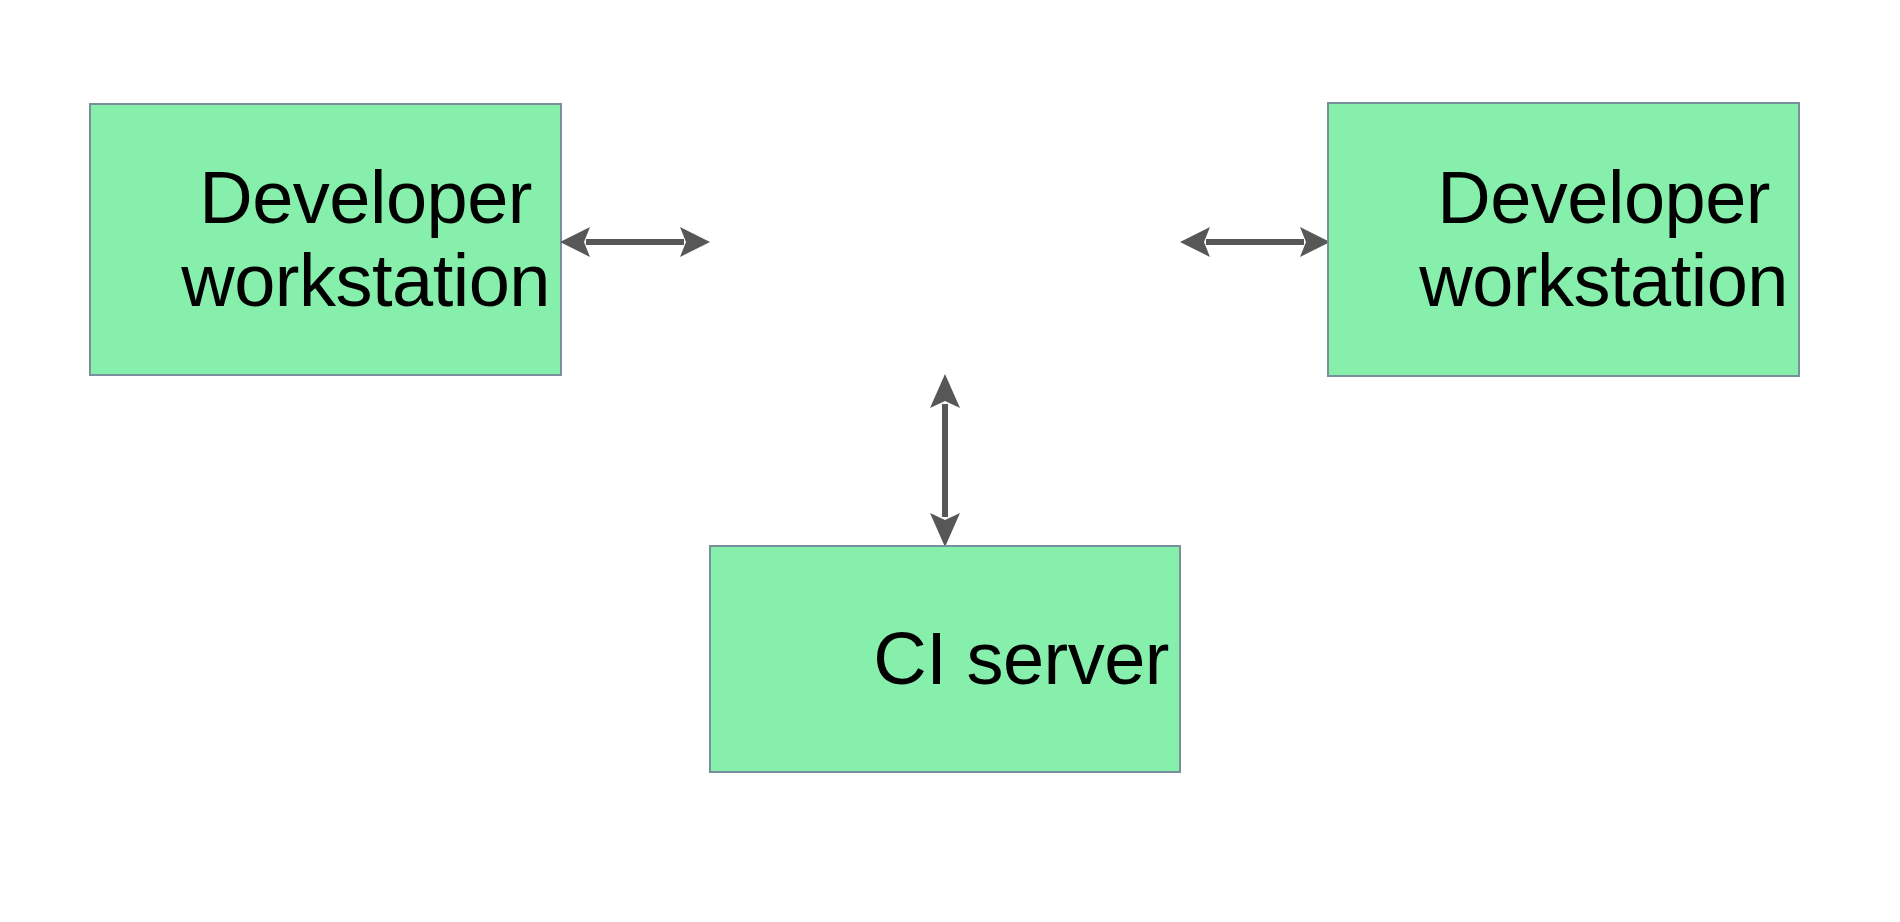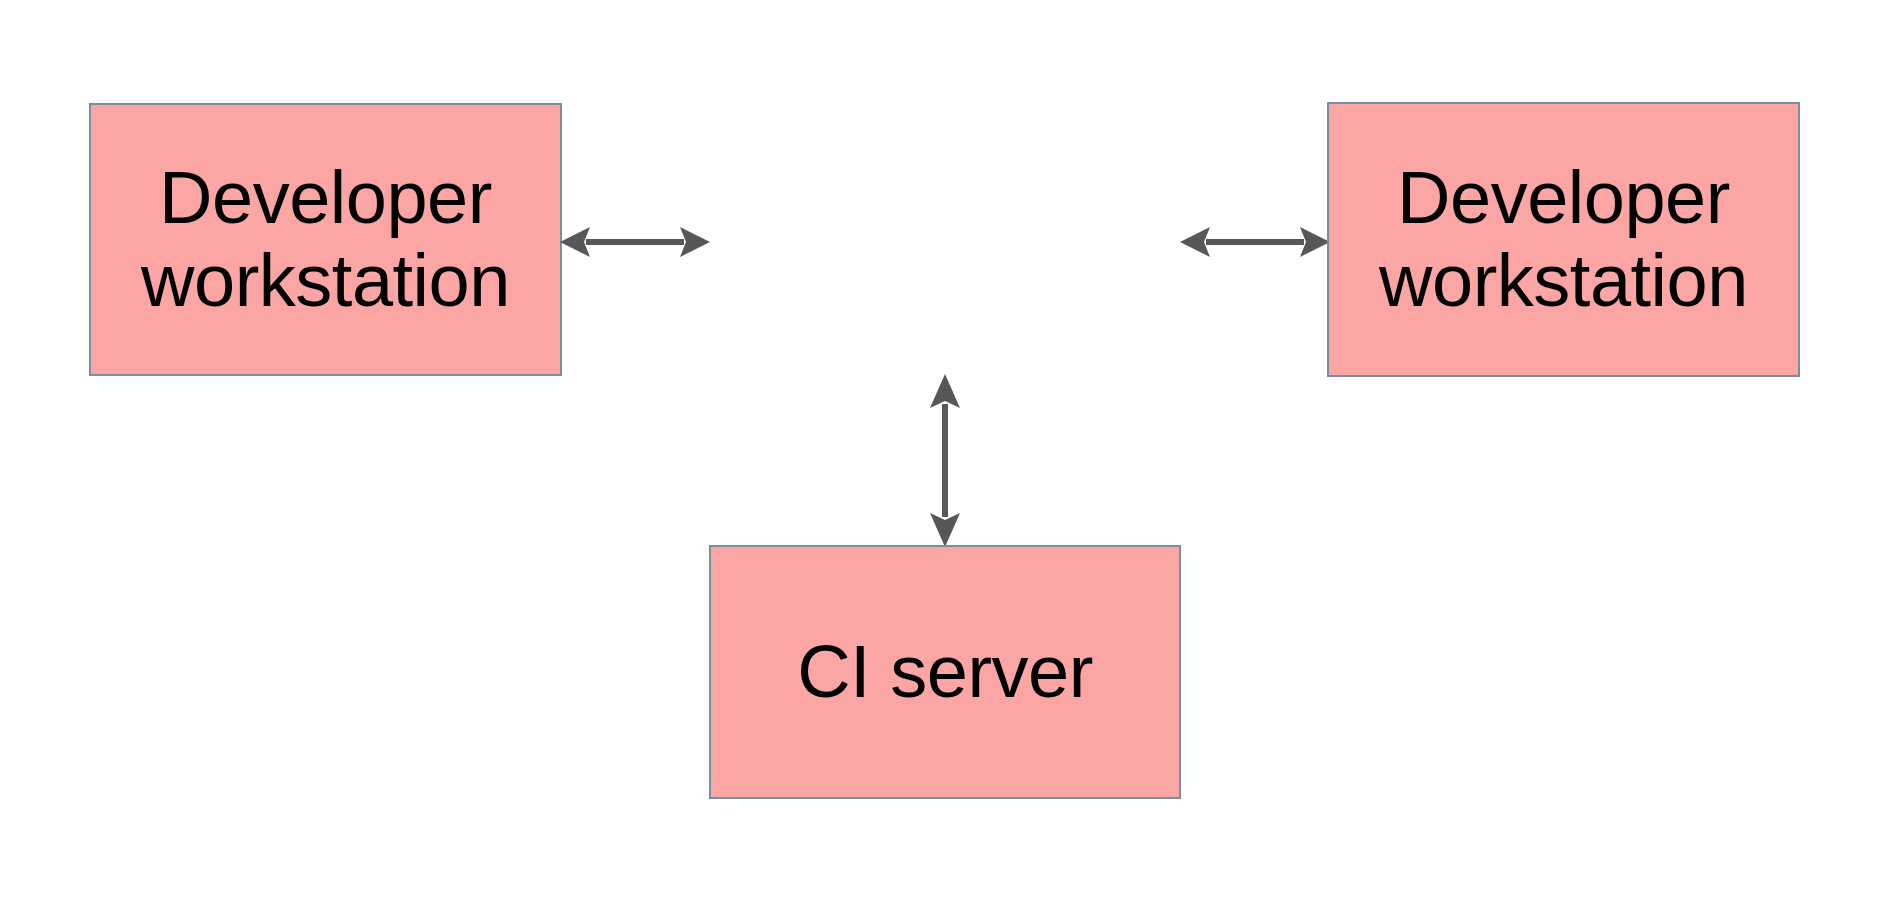--- a/index.html
+++ b/index.html
@@ -15,25 +15,25 @@
   }
   #diagram-canvas {
     position: relative;
     width: 1900px;
     height: 922px;
     background: #ffffff;
   }
   .node {
     position: absolute;
     box-sizing: border-box;
-    background: #fca5a5;
+    background: #86efac;
     border: 2px solid #78909c;
     display: flex;
     align-items: center;
-    justify-content: center;
+    justify-content: flex-end;
     text-align: center;
   }
   .node-label {
     color: #000000;
     font-size: 74px;
     line-height: 1.12;
     font-weight: 400;
     letter-spacing: -0.5px;
     white-space: pre-line;
     padding: 0 10px;
@@ -45,21 +45,21 @@
     position: absolute;
   }
   .connector svg {
     display: block;
     overflow: visible;
   }
   
   #node-dev-left   { left: 89px;   top: 103px; width: 473px; height: 273px; }
   #node-shared     { left: 708px;  top: 103px; width: 474px; height: 273px; }
   #node-dev-right  { left: 1327px; top: 102px; width: 473px; height: 275px; }
-  #node-ci         { left: 709px;  top: 545px; width: 472px; height: 254px; }
+  #node-ci         { left: 709px;  top: 545px; width: 472px; height: 228px; }
   
   #conn-left   { left: 560px;  top: 219px; width: 150px; height: 46px; }
   #conn-right  { left: 1180px; top: 219px; width: 150px; height: 46px; }
   #conn-bottom { left: 922px;  top: 374px; width: 46px;  height: 173px; }
 </style>
 </head>
 <body>
 
 <div id="diagram-canvas">
 

